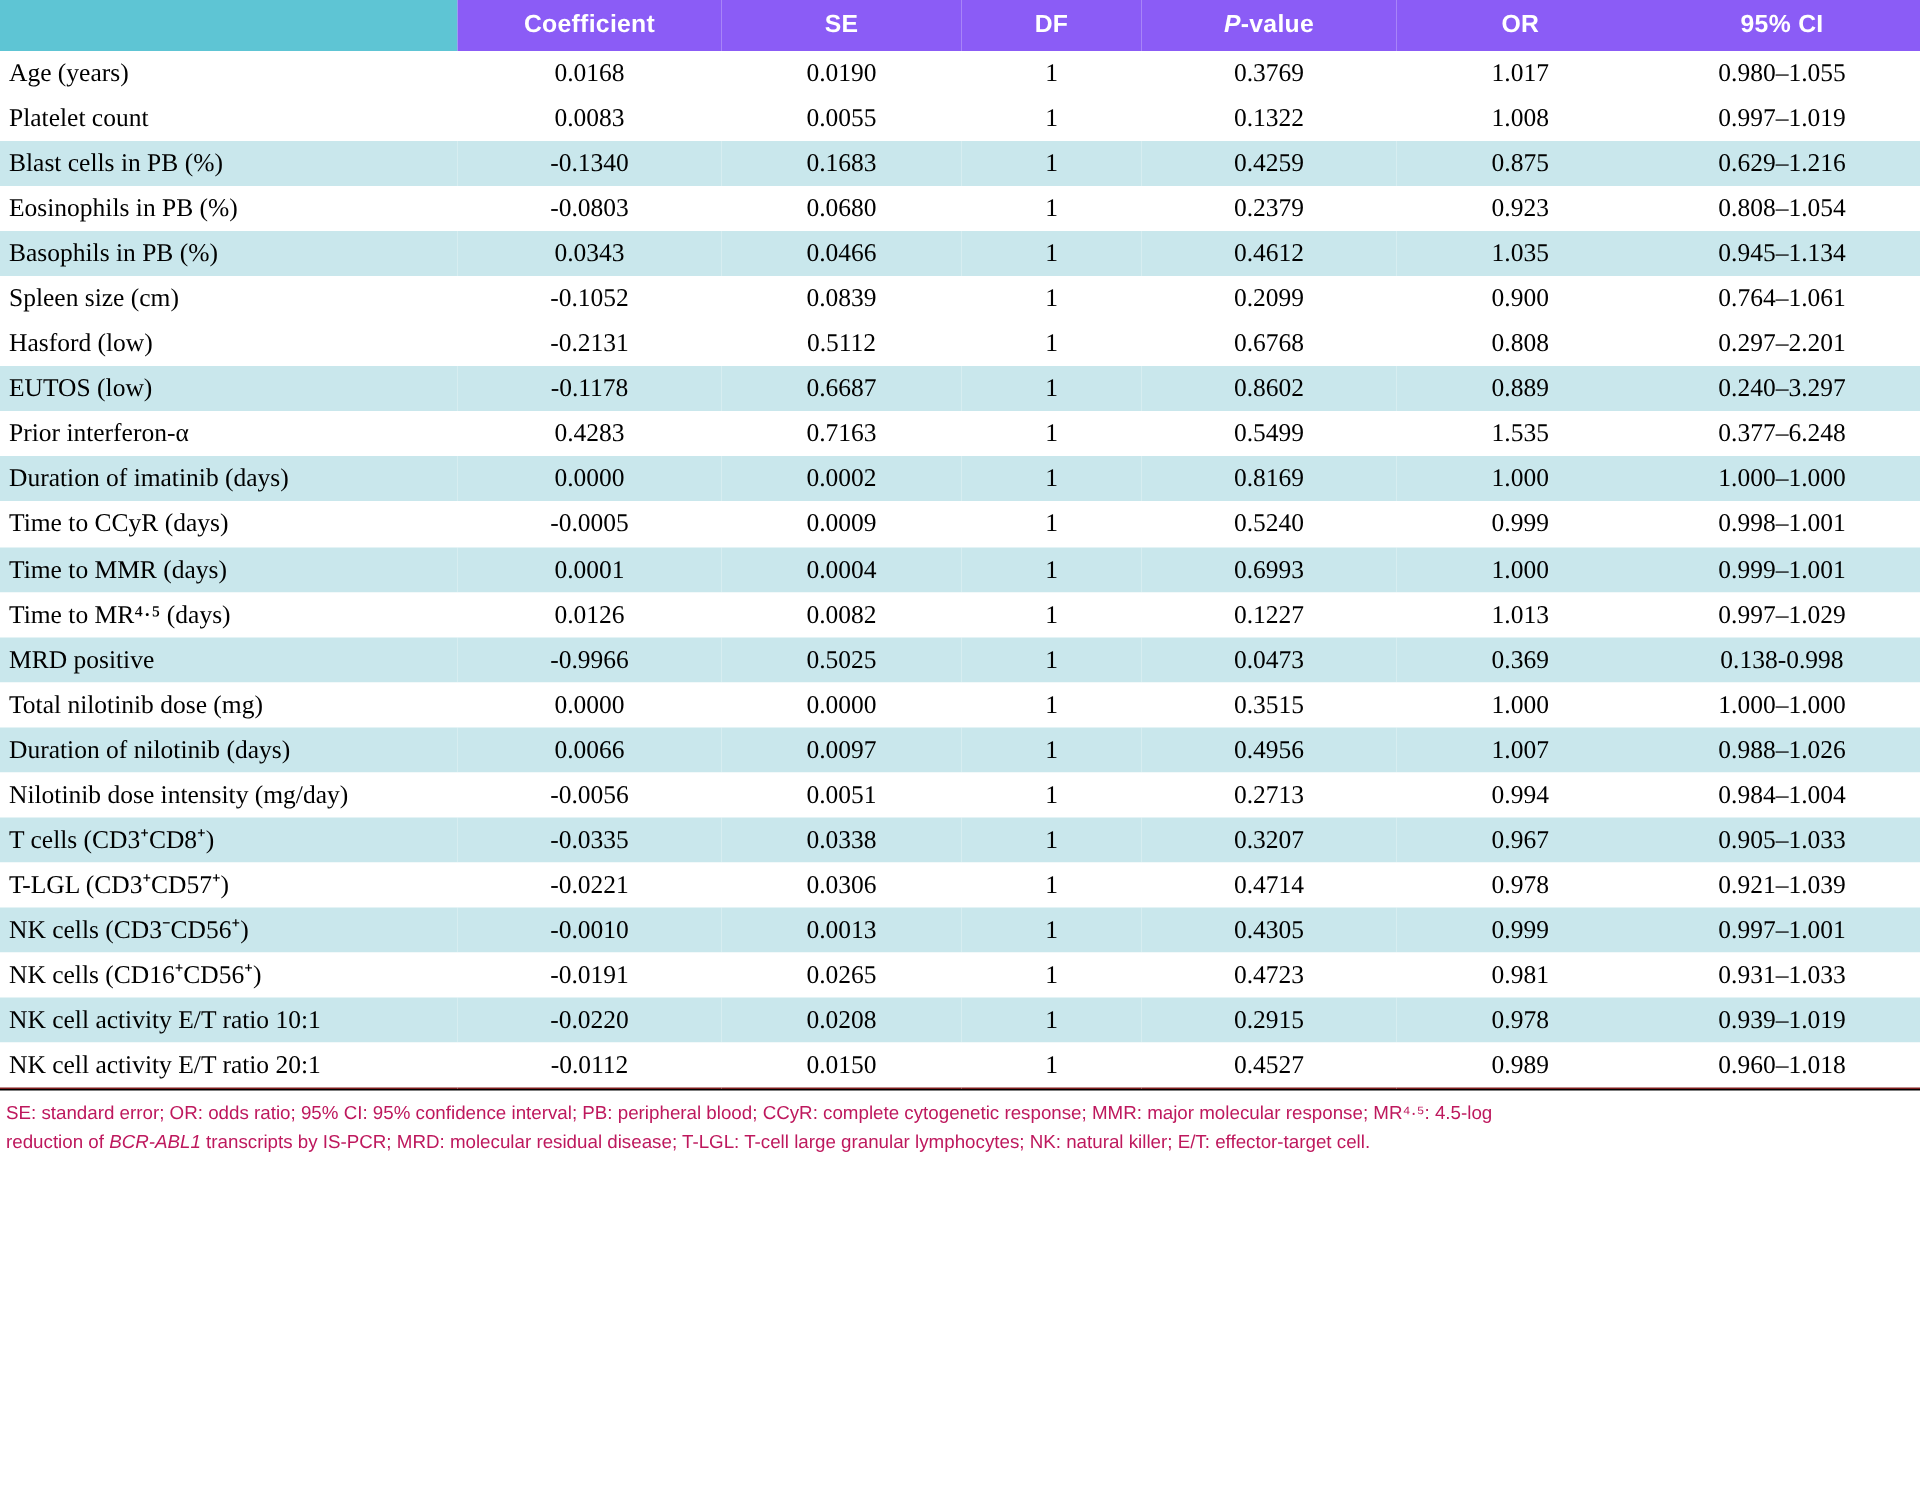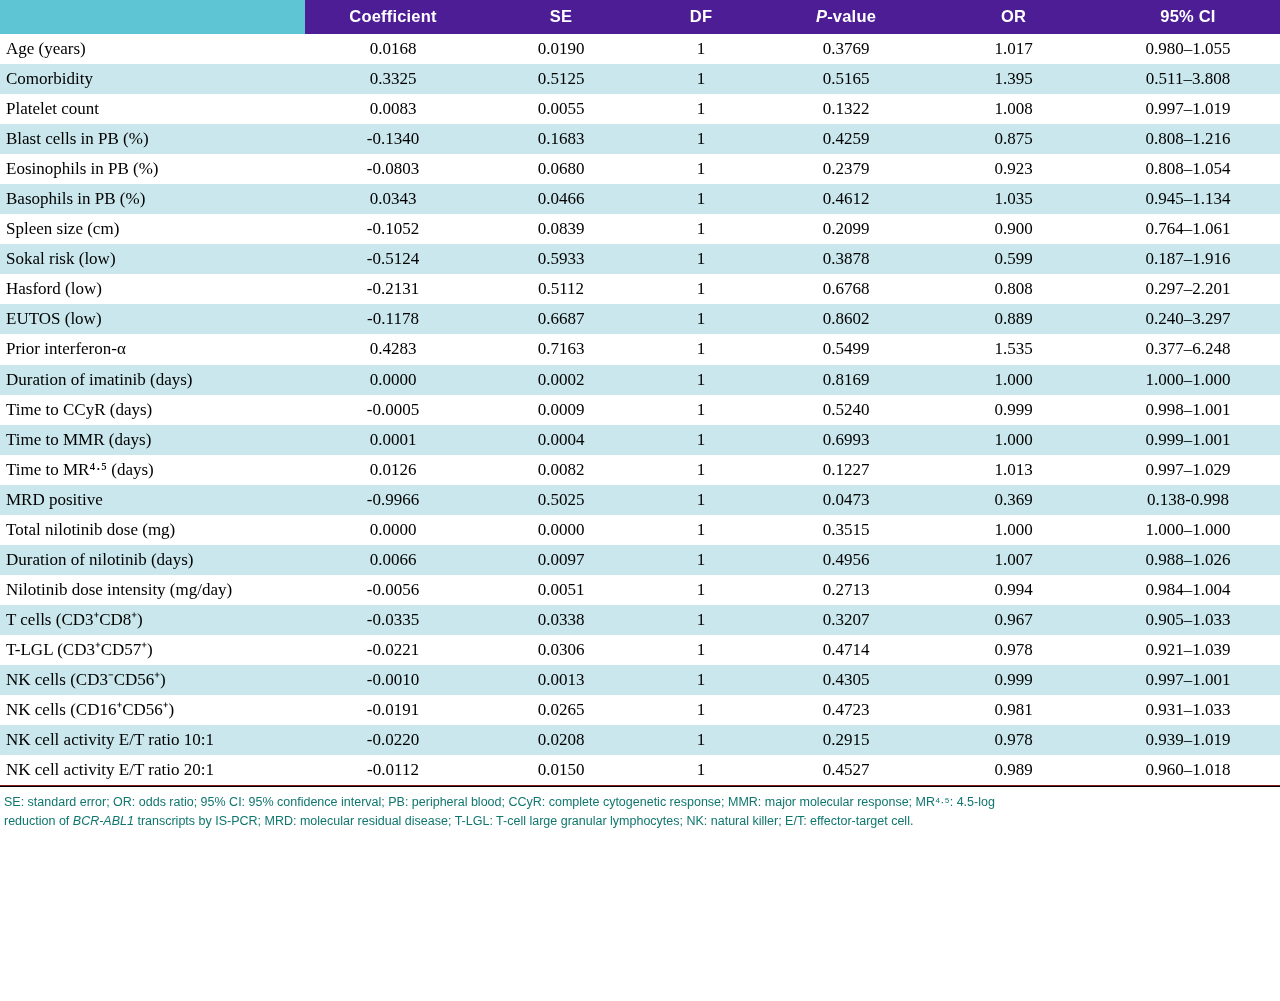--- a/index.html
+++ b/index.html
@@ -18,21 +18,21 @@
     box-sizing: border-box;
     padding: 0;
   }
   table.stats {
     border-collapse: collapse;
     width: 1280px;
     table-layout: fixed;
     font-size: 17px;
   }
   table.stats thead th {
-    background: #4c1d95;
+    background: #8b5cf6;
     color: #ffffff;
     font-family: "Liberation Sans", sans-serif;
     font-weight: bold;
     font-size: 16.5px;
     padding: 7px 10px 8px 10px;
     text-align: center;
     letter-spacing: 0.2px;
     white-space: nowrap;
   }
   table.stats thead th.first {
@@ -65,21 +65,21 @@
   col.c4 { width: 170px; }
   col.c5 { width: 165px; }
   col.c6 { width: 184px; }
 
   .footnote {
     font-family: "Liberation Sans", sans-serif;
     font-size: 12.5px;
     line-height: 1.5;
     padding: 6px 4px 4px 4px;
     border-top: 1px solid #000000;
-    color: #0f766e;
+    color: #be185d;
   }
   .footnote i { font-style: italic; }
   .lastrow td { border-bottom: 1px solid #7f1d1d; }
   .italicP { font-style: italic; }
 </style>
 </head>
 <body>
 
 <div class="wrap">
   <table class="stats">
@@ -106,46 +106,37 @@
     <tbody id="tbody">
         <tr class="plain">
           <td class="label">Age (years)</td>
           <td>0.0168</td>
           <td>0.0190</td>
           <td>1</td>
           <td>0.3769</td>
           <td>1.017</td>
           <td>0.980–1.055</td>
         </tr>
-        <tr class="alt">
-          <td class="label">Comorbidity</td>
-          <td>0.3325</td>
-          <td>0.5125</td>
-          <td>1</td>
-          <td>0.5165</td>
-          <td>1.395</td>
-          <td>0.511–3.808</td>
-        </tr>
         <tr class="plain">
           <td class="label">Platelet count</td>
           <td>0.0083</td>
           <td>0.0055</td>
           <td>1</td>
           <td>0.1322</td>
           <td>1.008</td>
           <td>0.997–1.019</td>
         </tr>
         <tr class="alt">
           <td class="label">Blast cells in PB (%)</td>
           <td>-0.1340</td>
           <td>0.1683</td>
           <td>1</td>
           <td>0.4259</td>
           <td>0.875</td>
-          <td>0.808–1.216</td>
+          <td>0.629–1.216</td>
         </tr>
         <tr class="plain">
           <td class="label">Eosinophils in PB (%)</td>
           <td>-0.0803</td>
           <td>0.0680</td>
           <td>1</td>
           <td>0.2379</td>
           <td>0.923</td>
           <td>0.808–1.054</td>
         </tr>
@@ -159,29 +150,20 @@
           <td>0.945–1.134</td>
         </tr>
         <tr class="plain">
           <td class="label">Spleen size (cm)</td>
           <td>-0.1052</td>
           <td>0.0839</td>
           <td>1</td>
           <td>0.2099</td>
           <td>0.900</td>
           <td>0.764–1.061</td>
-        </tr>
-        <tr class="alt">
-          <td class="label">Sokal risk (low)</td>
-          <td>-0.5124</td>
-          <td>0.5933</td>
-          <td>1</td>
-          <td>0.3878</td>
-          <td>0.599</td>
-          <td>0.187–1.916</td>
         </tr>
         <tr class="plain">
           <td class="label">Hasford (low)</td>
           <td>-0.2131</td>
           <td>0.5112</td>
           <td>1</td>
           <td>0.6768</td>
           <td>0.808</td>
           <td>0.297–2.201</td>
         </tr>

